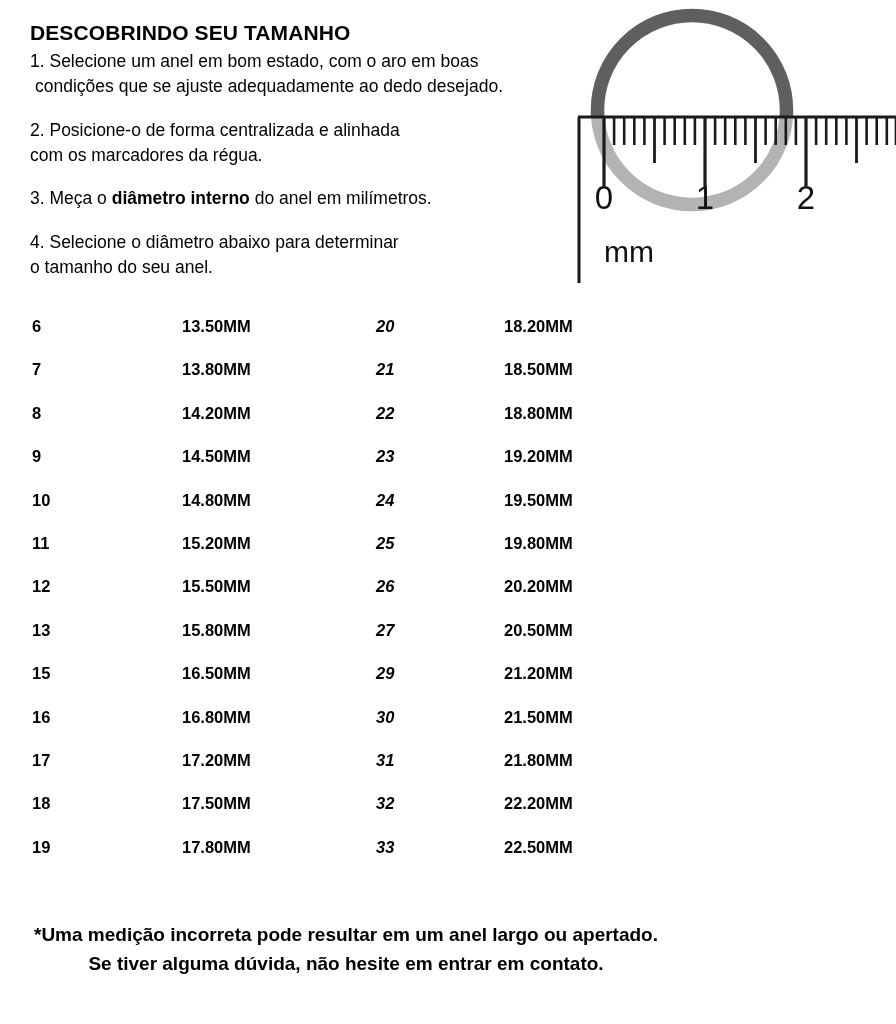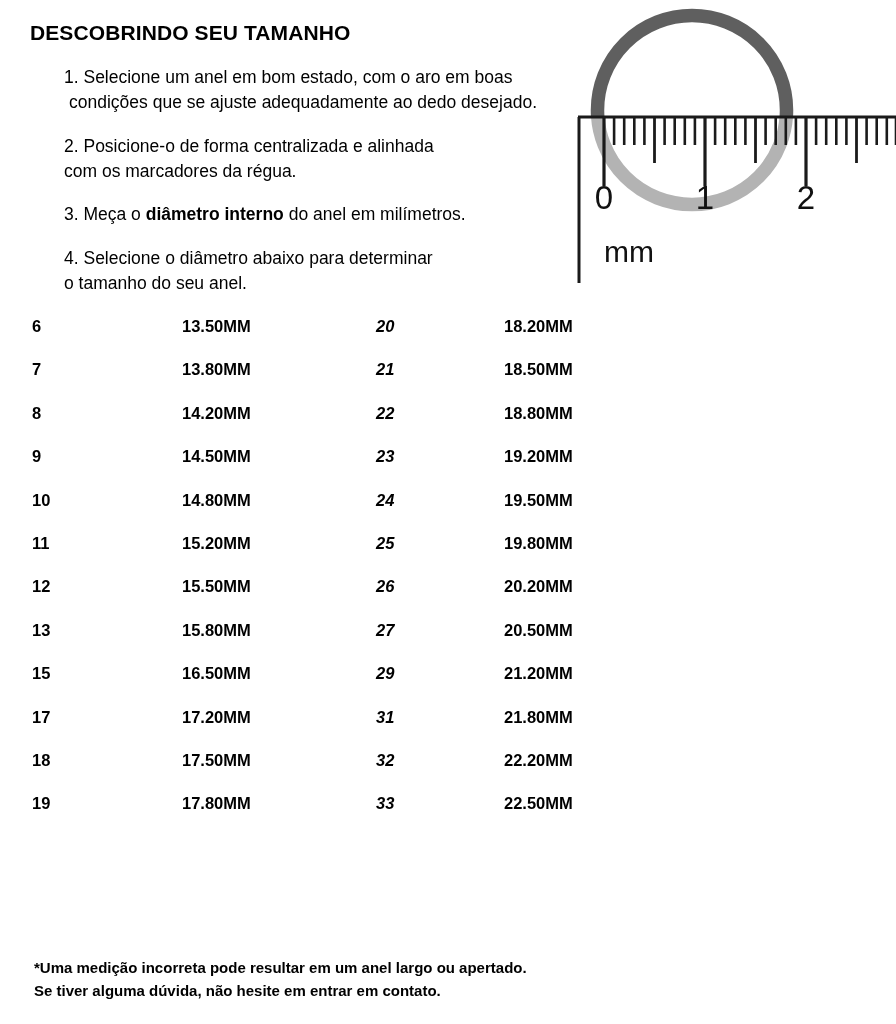--- a/index.html
+++ b/index.html
@@ -26,23 +26,22 @@
     font-size: 21px;
     font-weight: bold;
     letter-spacing: 0.1px;
     white-space: nowrap;
   }
 
   
   #instructions {
     position: absolute;
     left: 30px;
-    top: 65px;
+    top: 49px;
     width: 540px;
-    margin-left: 34px;
   }
   .instruction {
     margin-bottom: 19px;
     font-size: 17.5px;
     line-height: 1.42;
   }
   .instruction:last-child { margin-bottom: 0; }
   .instruction .line { display: block; white-space: nowrap; }
   .instruction .line.indent { padding-left: 5px; }
   .instruction b { font-weight: bold; }
@@ -78,24 +77,25 @@
   }
   .cell.size-a      { left: 32px; }
   .cell.diam-a      { left: 182px; }
   .cell.size-b      { left: 376px; font-style: italic; }
   .cell.diam-b      { left: 504px; }
 
   
   #footnote {
     position: absolute;
     left: 34px;
-    top: 956px;
-    font-size: 15px;
+    top: 920px;
+    font-size: 19px;
     font-weight: bold;
     line-height: 1.55;
+    text-align: center;
   }
   #footnote .line { display: block; white-space: nowrap; }
 </style>
 </head>
 <body>
 
 <div id="page-title">DESCOBRINDO SEU TAMANHO</div>
 
 <div id="instructions">
 
@@ -240,20 +240,26 @@
       <span class="cell size-b">27</span>
       <span class="cell diam-b">20.50MM</span>
     </div>
     <div class="size-row">
       <span class="cell size-a">15</span>
       <span class="cell diam-a">16.50MM</span>
       <span class="cell size-b">29</span>
       <span class="cell diam-b">21.20MM</span>
     </div>
     <div class="size-row">
+      <span class="cell size-a">16</span>
+      <span class="cell diam-a">16.80MM</span>
+      <span class="cell size-b">30</span>
+      <span class="cell diam-b">21.50MM</span>
+    </div>
+    <div class="size-row">
       <span class="cell size-a">17</span>
       <span class="cell diam-a">17.20MM</span>
       <span class="cell size-b">31</span>
       <span class="cell diam-b">21.80MM</span>
     </div>
     <div class="size-row">
       <span class="cell size-a">18</span>
       <span class="cell diam-a">17.50MM</span>
       <span class="cell size-b">32</span>
       <span class="cell diam-b">22.20MM</span>

